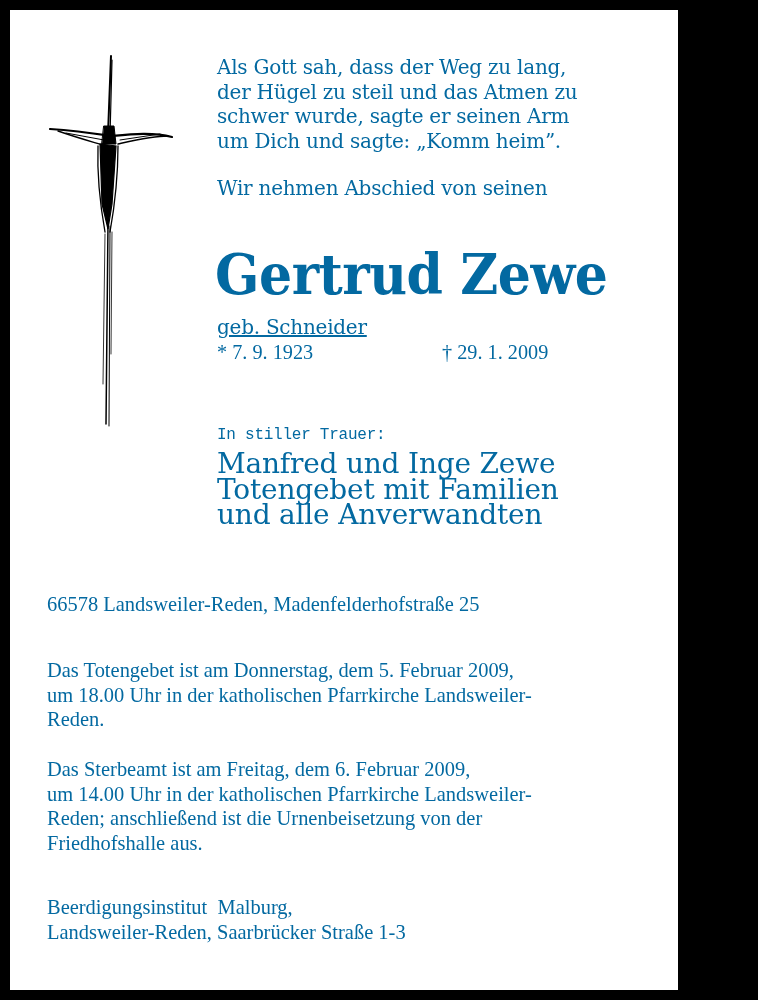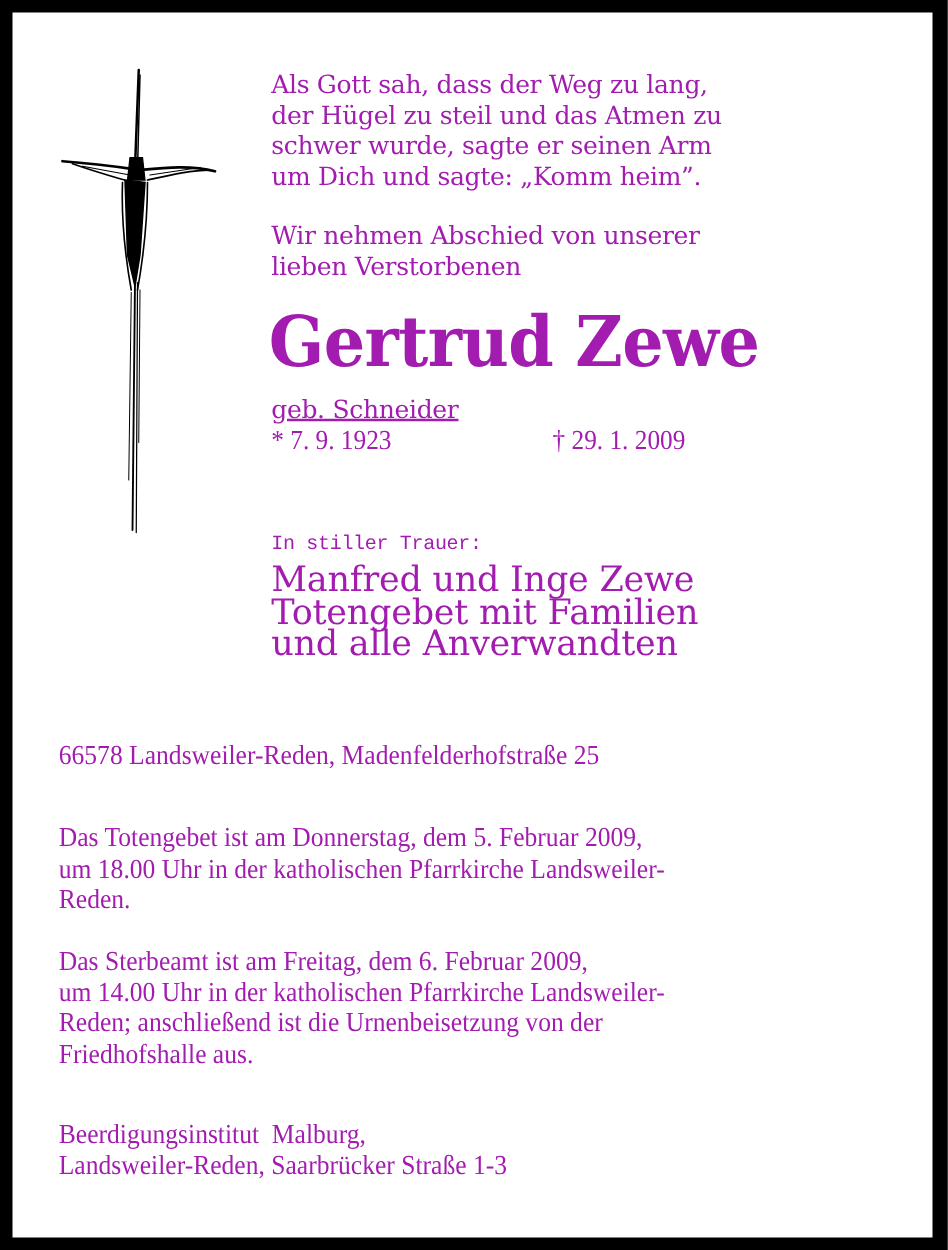--- a/index.html
+++ b/index.html
@@ -1,19 +1,19 @@
 <!DOCTYPE html>
 <html><head>
 <meta charset="utf-8">
 <style>
   html, body { margin: 0; padding: 0; background: #000; }
   body { width: 758px; height: 1000px; position: relative; overflow: hidden; }
   .frame {
-    position: absolute; left: 10px; top: 10px; width: 736px; height: 980px;
-    background: #fff; color: #a21caf;
+    position: absolute; left: 10px; top: 10px; width: 668px; height: 980px;
+    background: #fff; color: #0369a1;
   }
   .abs { position: absolute; white-space: nowrap; }
   .serif { font-family: "DejaVu Serif", "Liberation Serif", serif; }
   .cond  { font-family: "Liberation Serif", "DejaVu Serif", serif; }
   .poem { left: 207px; top: 45px; font-size: 20px; line-height: 24.6px; letter-spacing: -0.25px; }
   .intro { left: 207px; top: 166px; font-size: 20px; line-height: 24.6px; letter-spacing: -0.25px; }
   .name { left: 205px; top: 232px; font-size: 56px; font-weight: bold; line-height: 64px; letter-spacing: -0.5px; transform: scaleX(0.93); transform-origin: left top; }
   .maiden { left: 207px; top: 305px; font-size: 20px; line-height: 24.6px; letter-spacing: -0.25px; text-decoration: underline; }
   .birth { left: 207px; top: 330px; font-size: 22px; line-height: 24.6px; transform: scaleX(0.92); transform-origin: left top; }
   .death { left: 432px; top: 330px; font-size: 22px; line-height: 24.6px; transform: scaleX(0.92); transform-origin: left top; }
@@ -56,22 +56,21 @@
   </svg>
 
   <div class="abs serif poem">
     <span class="line">Als Gott sah, dass der Weg zu lang,</span>
     <span class="line">der Hügel zu steil und das Atmen zu</span>
     <span class="line">schwer wurde, sagte er seinen Arm</span>
     <span class="line">um Dich und sagte: „Komm heim”.</span>
   </div>
 
   <div class="abs serif intro">
-    <span class="line">Wir nehmen Abschied von unserer</span>
-    <span class="line">lieben Verstorbenen</span>
+    <span class="line">Wir nehmen Abschied von seinen</span>
   </div>
 
   <div class="abs serif name">Gertrud Zewe</div>
 
   <div class="abs serif maiden">geb. Schneider</div>
   <div class="abs cond birth">* 7. 9. 1923</div>
   <div class="abs cond death">† 29. 1. 2009</div>
 
   <div class="abs serif mourn-label">In stiller Trauer:</div>
   <div class="abs serif mourners">

